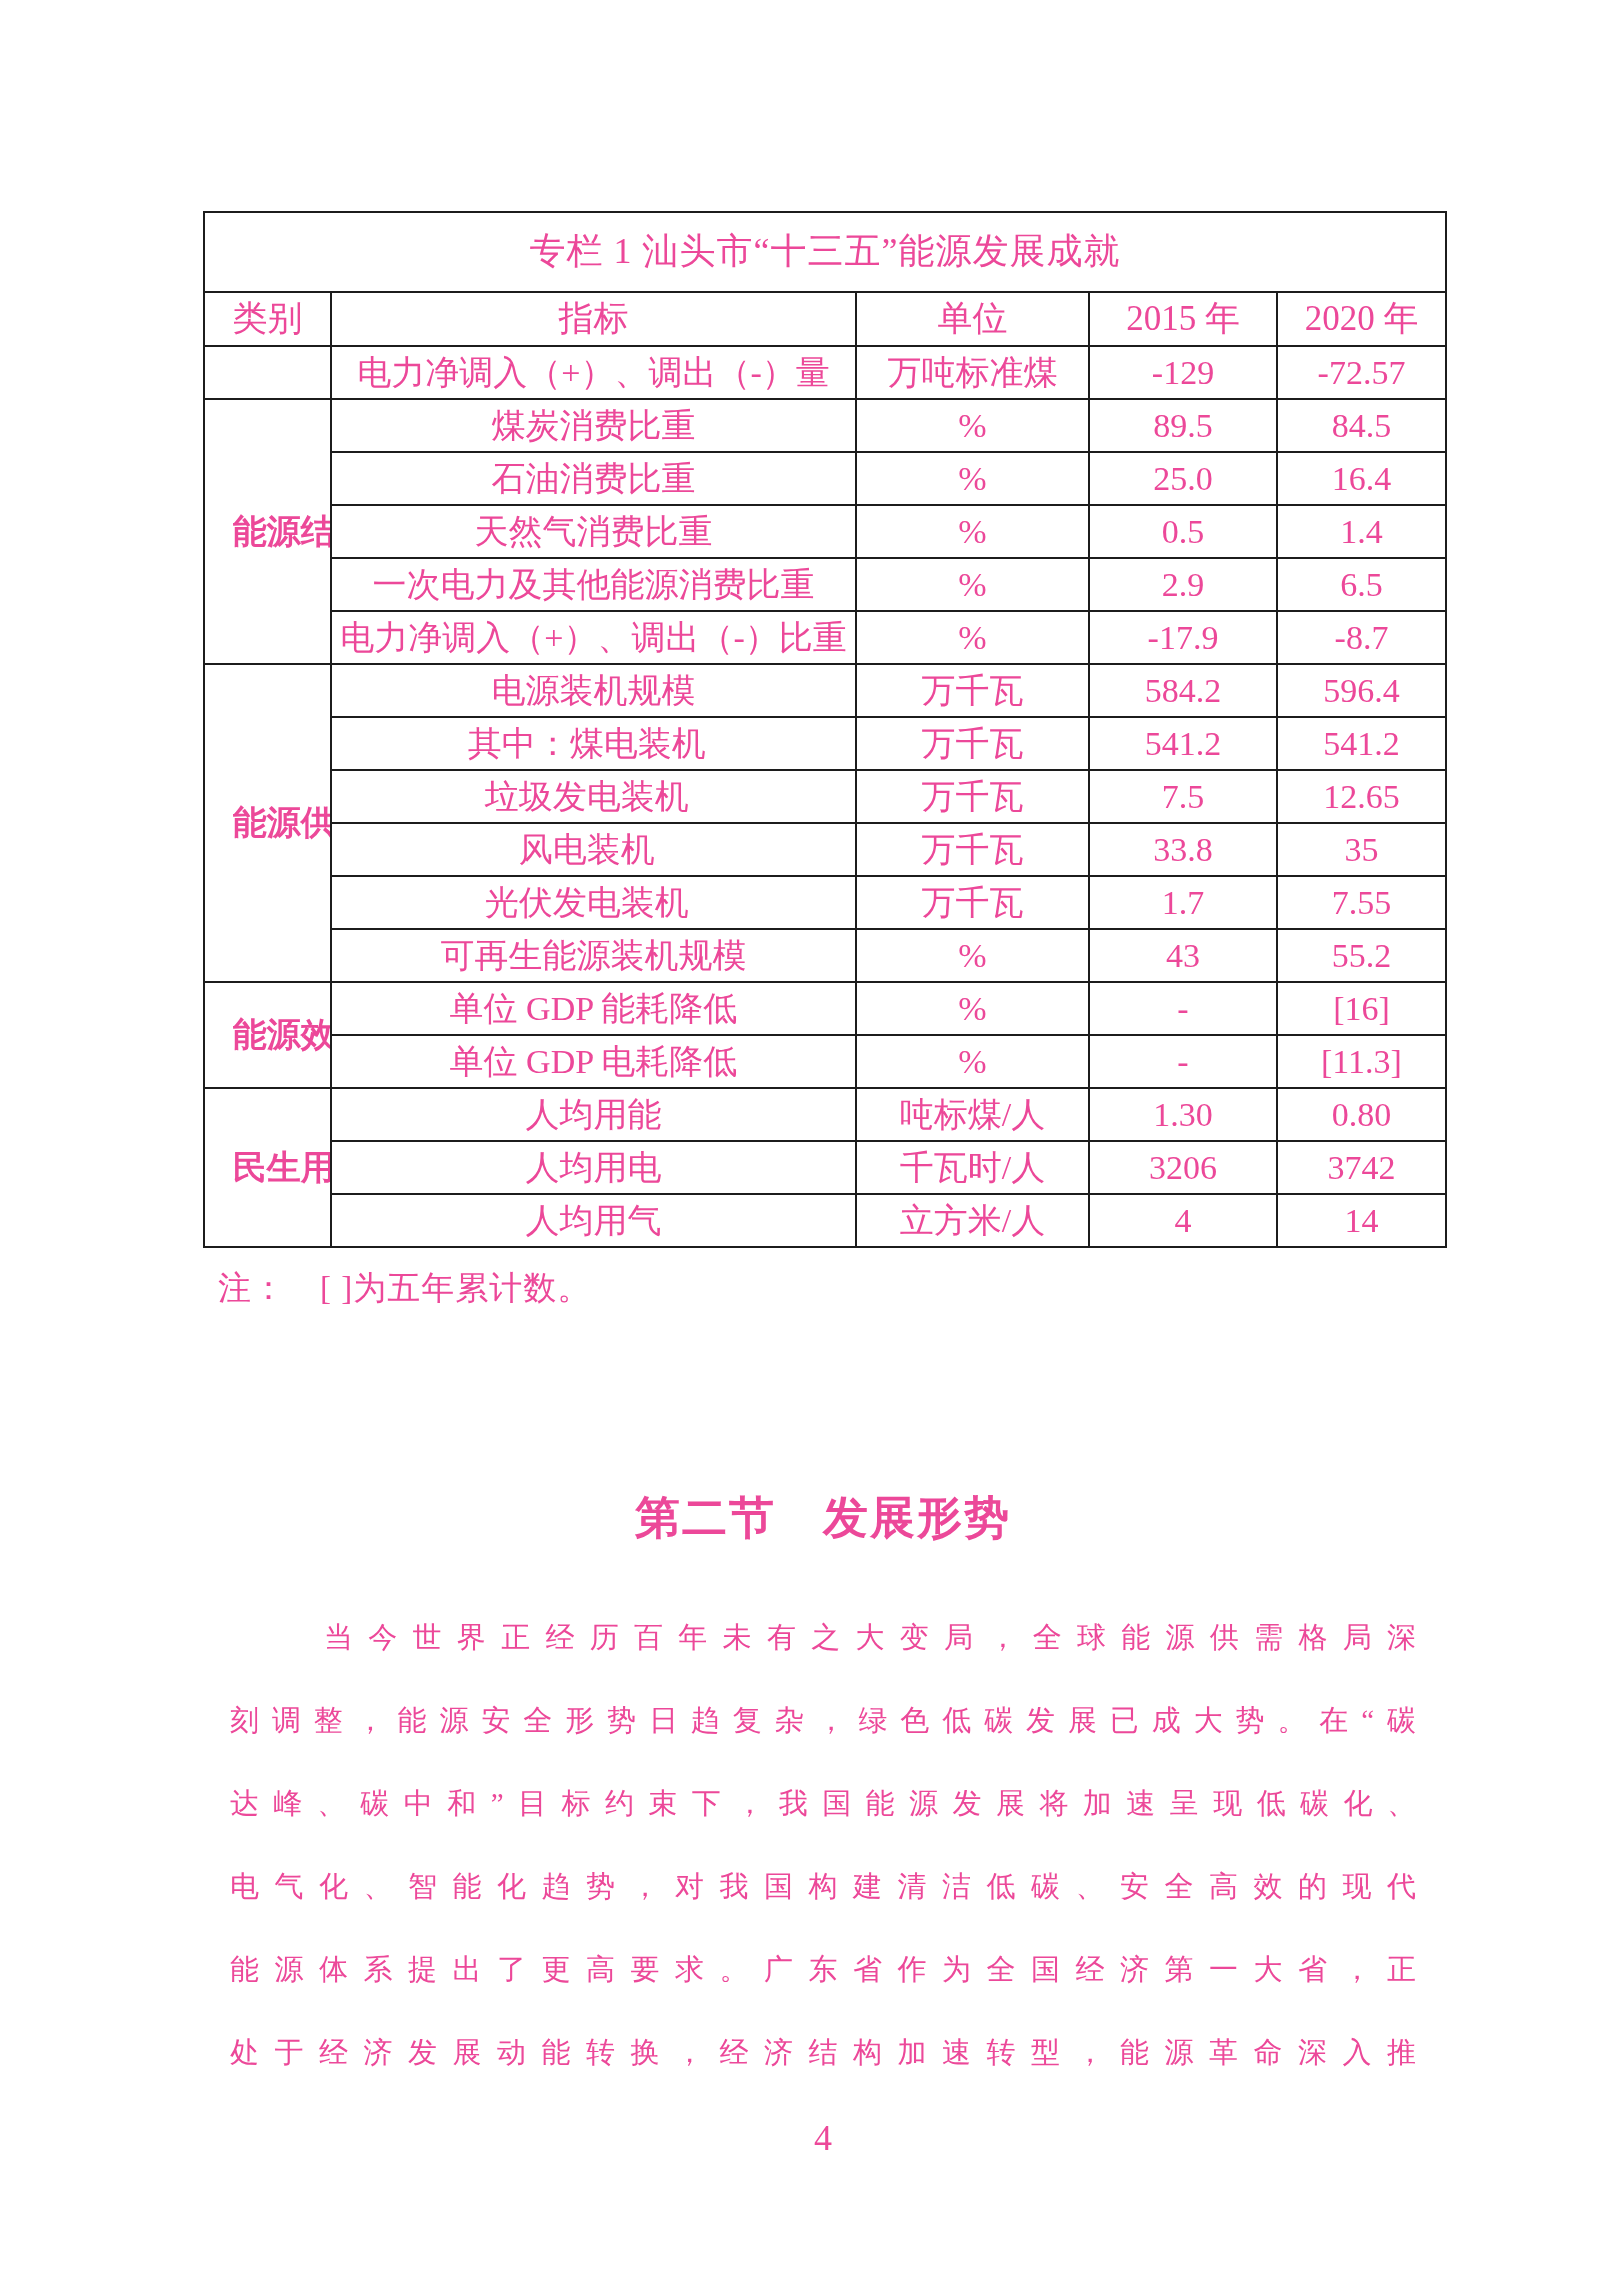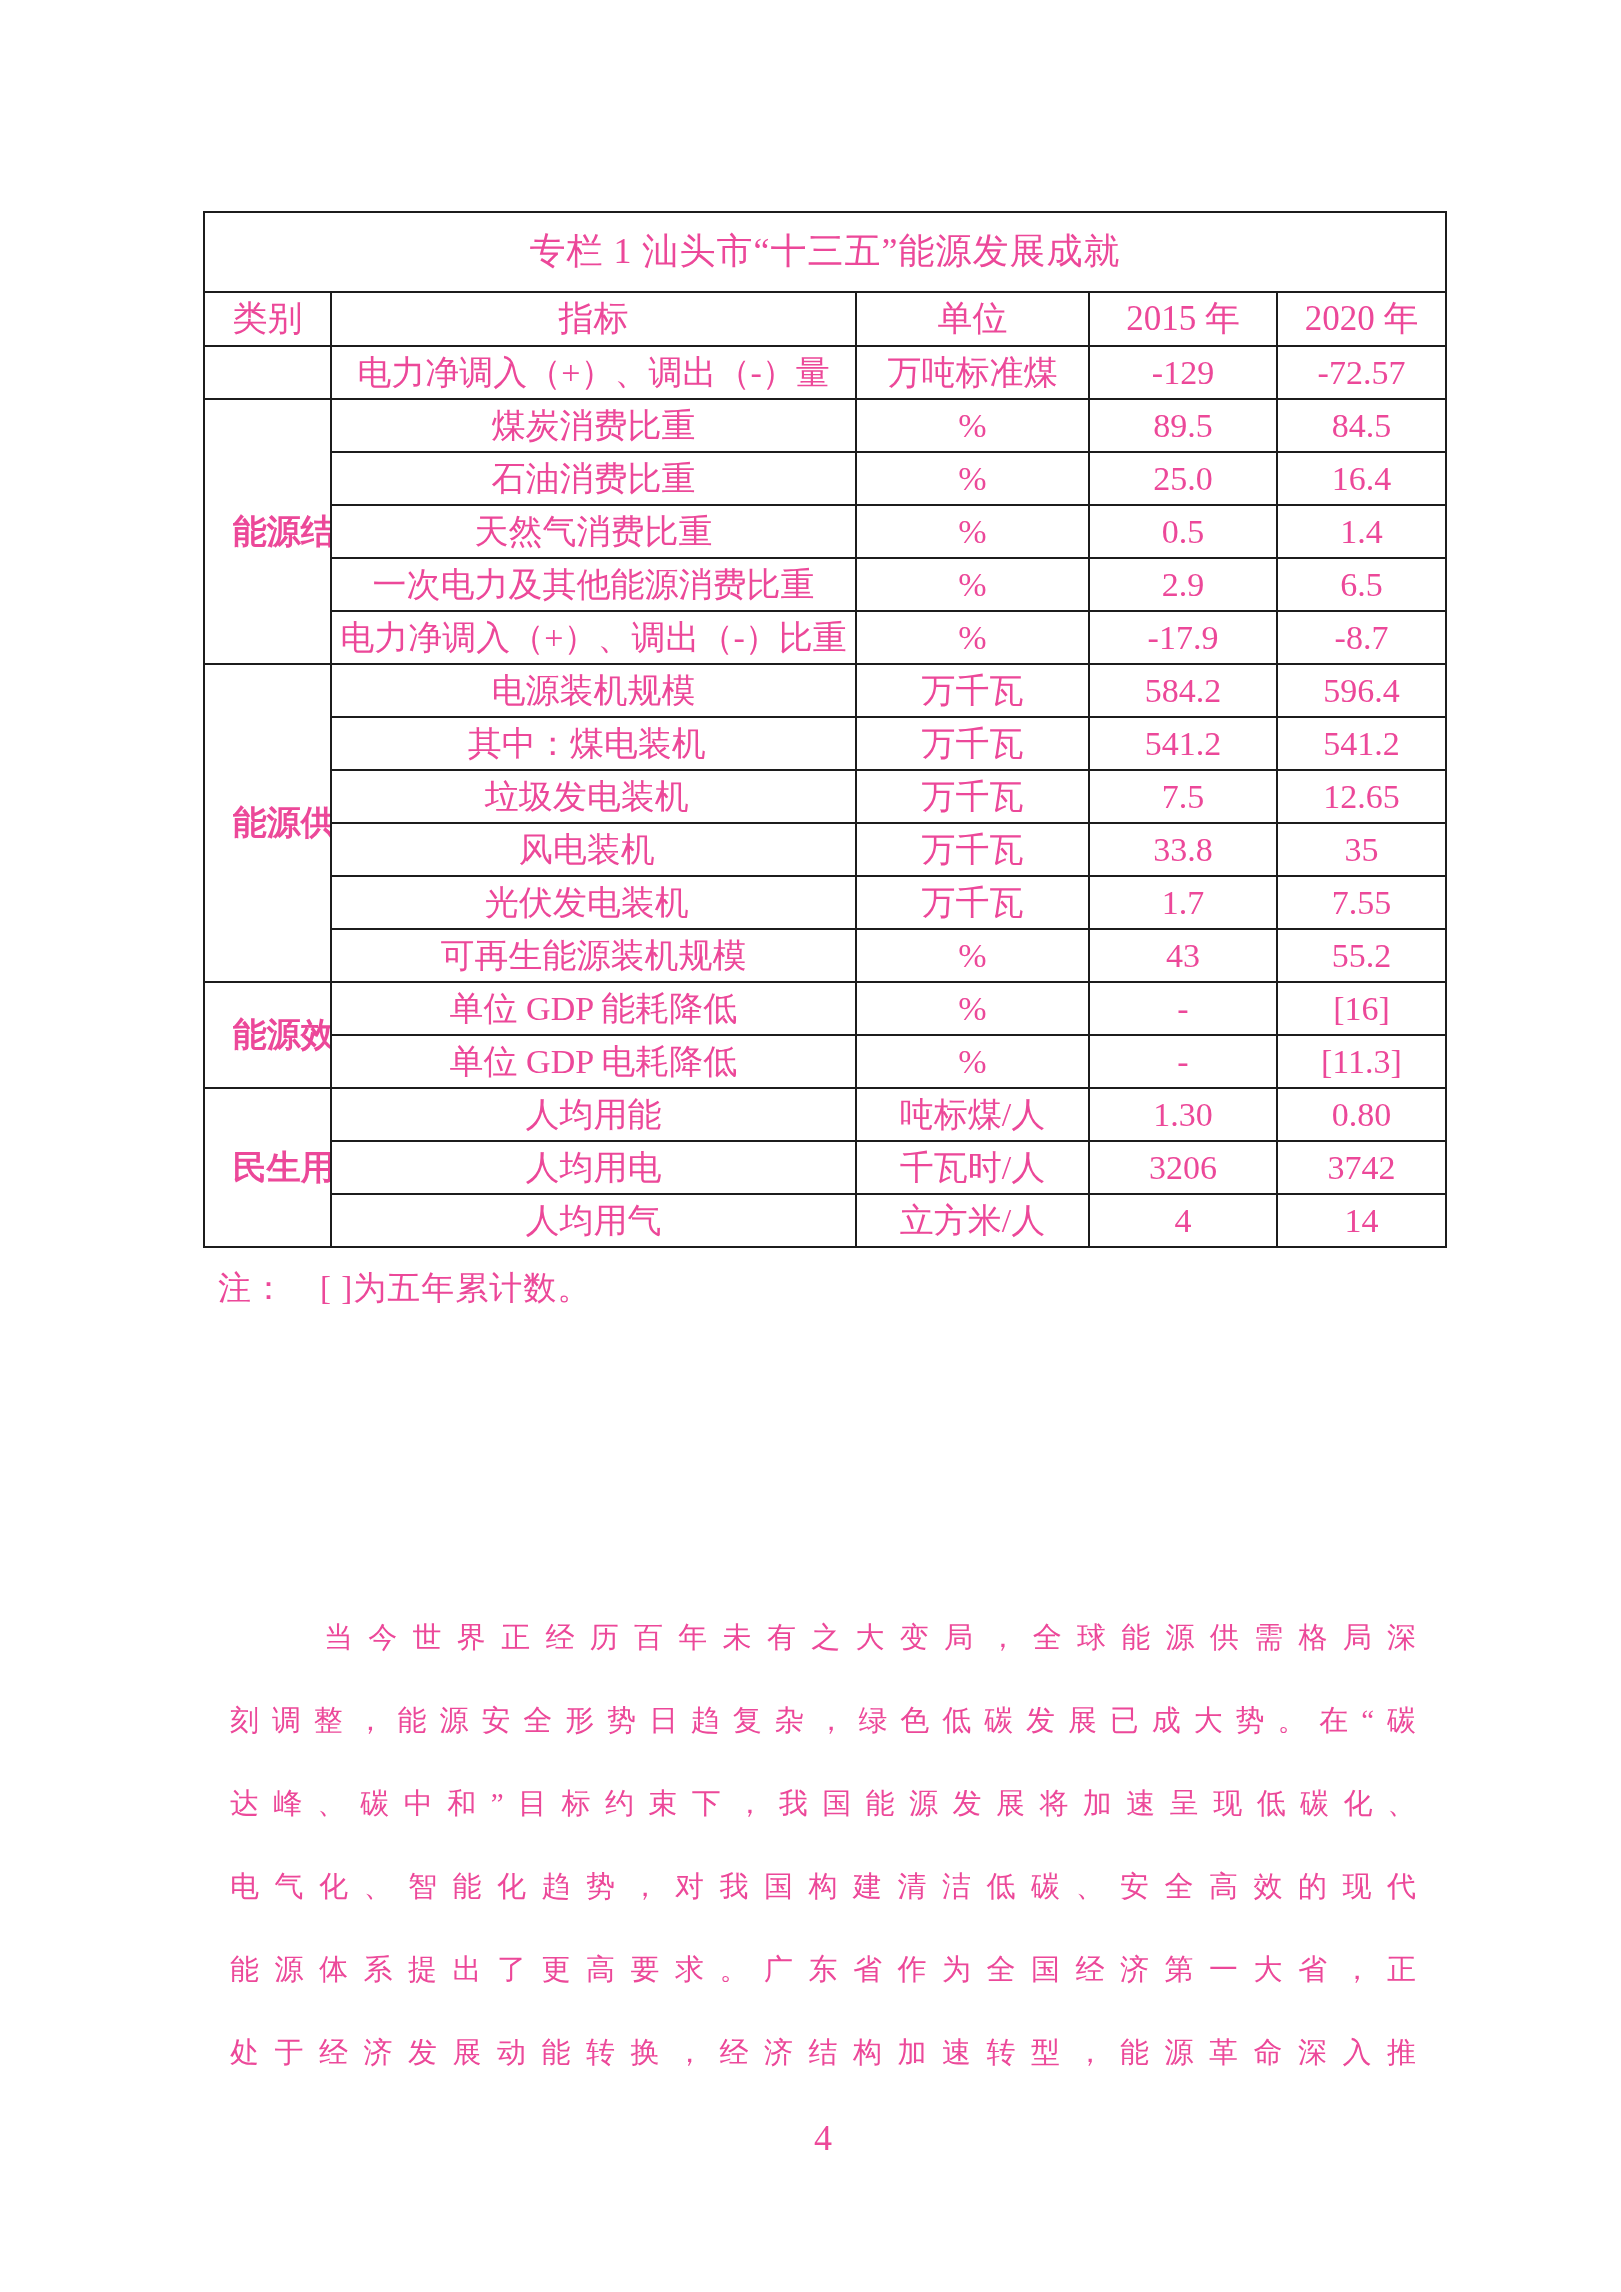--- a/index.html
+++ b/index.html
@@ -181,20 +181,21 @@
           <td class="ind">人均用气</td>
           <td class="unit">立方米/人</td>
           <td class="val">4</td>
           <td class="val">14</td>
         </tr>
       </tbody>
   </table>
 
   <div class="note">注：　[ ]为五年累计数。</div>
 
+  <div class="heading">第二节　发展形势</div>
 
   <div class="para" id="para">
       <div class="line indent">当今世界正经历百年未有之大变局，全球能源供需格局深</div>
       <div class="line">刻调整，能源安全形势日趋复杂，绿色低碳发展已成大势。在“碳</div>
       <div class="line">达峰、碳中和”目标约束下，我国能源发展将加速呈现低碳化、</div>
       <div class="line">电气化、智能化趋势，对我国构建清洁低碳、安全高效的现代</div>
       <div class="line">能源体系提出了更高要求。广东省作为全国经济第一大省，正</div>
       <div class="line">处于经济发展动能转换，经济结构加速转型，能源革命深入推</div>
     </div>
 

